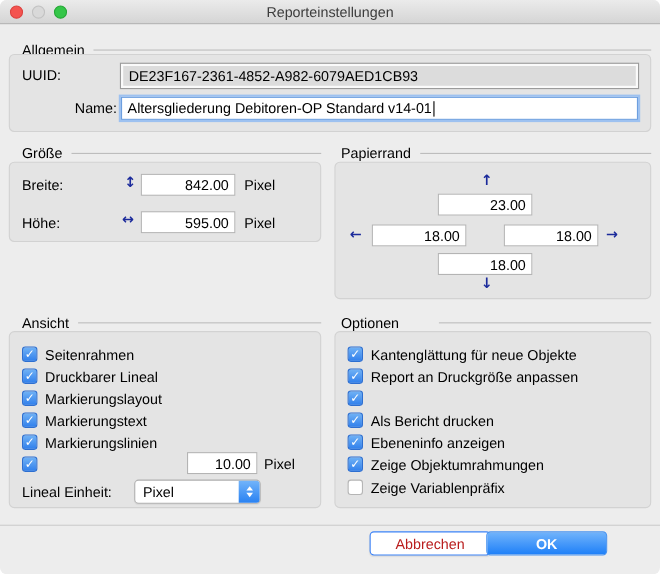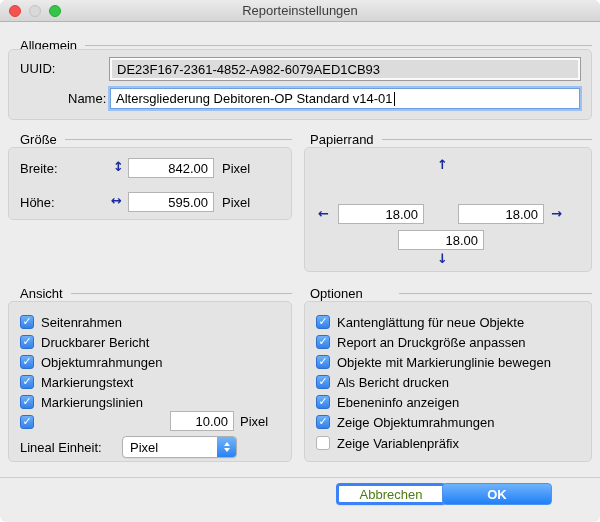--- a/index.html
+++ b/index.html
@@ -73,22 +73,22 @@
   }
   .tri-up{width:0;height:0;border-left:3.5px solid transparent;border-right:3.5px solid transparent;border-bottom:4px solid #fff;}
   .tri-down{width:0;height:0;border-left:3.5px solid transparent;border-right:3.5px solid transparent;border-top:4px solid #fff;}
   
   .sep{position:absolute;left:0;top:477px;width:600px;height:1px;background:#cdcdcd;}
   .btn{
     position:absolute;top:483px;width:110px;height:22px;border-radius:4px;
     display:flex;align-items:center;justify-content:center;font-size:13px;
   }
   .btn.cancel{
-    left:336px;background:#fff;border:3px solid #3b82f6;
-    box-shadow:0 1px 1px rgba(0,0,0,0.07);color:#4d7c0f;
+    left:336px;background:#fff;border:1px solid #3b82f6;
+    box-shadow:0 1px 1px rgba(0,0,0,0.07);color:#b91c1c;
   }
   .btn.ok{
     left:442px;background:linear-gradient(#70b3fb,#1f80f8);
     border:1px solid #4a94f0;color:#fff;font-weight:bold;
   }
 </style>
 </head>
 <body>
 
 <div class="window">
@@ -132,20 +132,23 @@
     <span>595.00</span>
   </div>
   <div class="lbl" style="left:222px;top:195px;">Pixel</div>
 
   <div class="ghead" style="left:310px;top:131px;width:282px;">
     <span class="gtitle">Papierrand</span>
     <span class="rule"></span>
   </div>
   <div class="gbox" style="left:304px;top:147px;width:288px;height:125px;"></div>
   <span class="arrow" style="left:437px;top:158px;">↑</span>
+  <div class="tfield num" style="left:398px;top:176px;width:86px;">
+    <span>23.00</span>
+  </div>
   <span class="arrow" style="left:318px;top:207px;">←</span>
   <div class="tfield num" style="left:338px;top:204px;width:86px;">
     <span>18.00</span>
   </div>
   <div class="tfield num" style="left:458px;top:204px;width:86px;">
     <span>18.00</span>
   </div>
   <span class="arrow" style="left:551px;top:207px;">→</span>
   <div class="tfield num" style="left:398px;top:230px;width:86px;">
     <span>18.00</span>
@@ -161,27 +164,27 @@
   <div class="chkrow" style="left:20px;top:314px;">
     <span class="checkbox checked">
         <span class="mark">✓</span>
       </span>
     <span>Seitenrahmen</span>
   </div>
   <div class="chkrow" style="left:20px;top:334px;">
     <span class="checkbox checked">
         <span class="mark">✓</span>
       </span>
-    <span>Druckbarer Bericht</span>
+    <span>Druckbarer Lineal</span>
   </div>
   <div class="chkrow" style="left:20px;top:354px;">
     <span class="checkbox checked">
         <span class="mark">✓</span>
       </span>
-    <span>Objektumrahmungen</span>
+    <span>Markierungslayout</span>
   </div>
   <div class="chkrow" style="left:20px;top:374px;">
     <span class="checkbox checked">
         <span class="mark">✓</span>
       </span>
     <span>Markierungstext</span>
   </div>
   <div class="chkrow" style="left:20px;top:394px;">
     <span class="checkbox checked">
         <span class="mark">✓</span>
@@ -222,21 +225,20 @@
   <div class="chkrow" style="left:316px;top:334px;">
     <span class="checkbox checked">
         <span class="mark">✓</span>
       </span>
     <span>Report an Druckgröße anpassen</span>
   </div>
   <div class="chkrow" style="left:316px;top:354px;">
     <span class="checkbox checked">
         <span class="mark">✓</span>
       </span>
-    <span>Objekte mit Markierunglinie bewegen</span>
   </div>
   <div class="chkrow" style="left:316px;top:374px;">
     <span class="checkbox checked">
         <span class="mark">✓</span>
       </span>
     <span>Als Bericht drucken</span>
   </div>
   <div class="chkrow" style="left:316px;top:394px;">
     <span class="checkbox checked">
         <span class="mark">✓</span>

